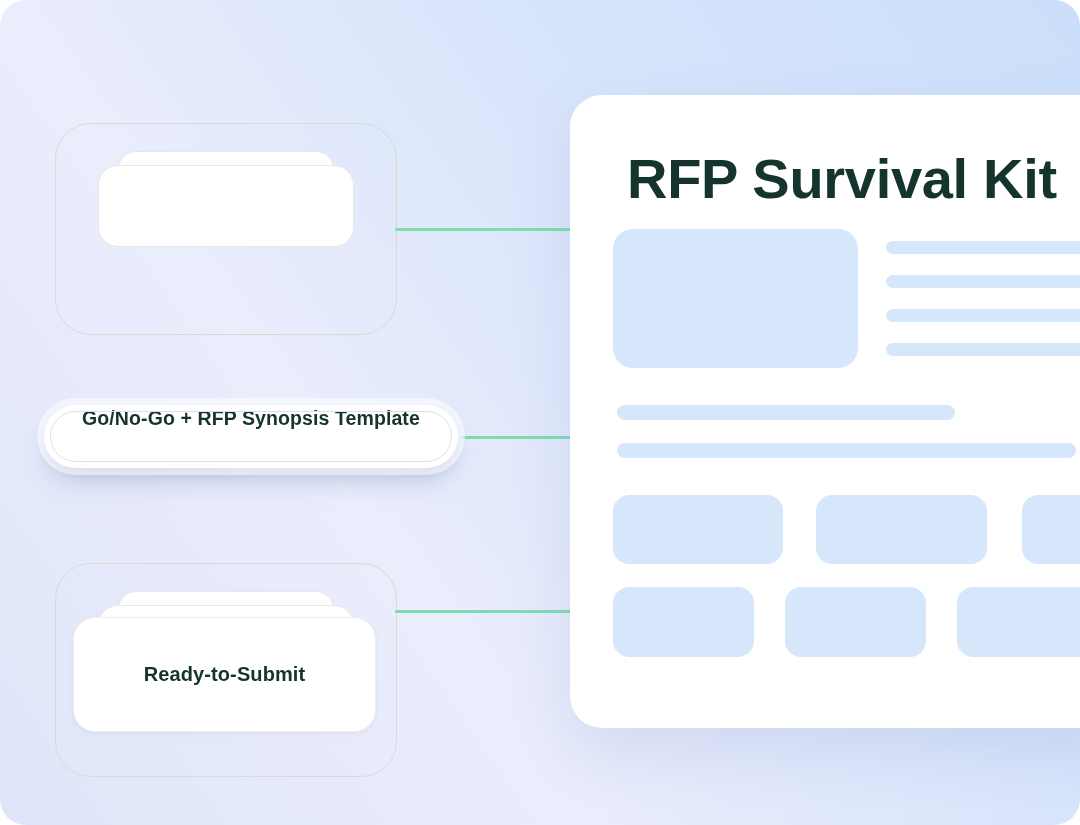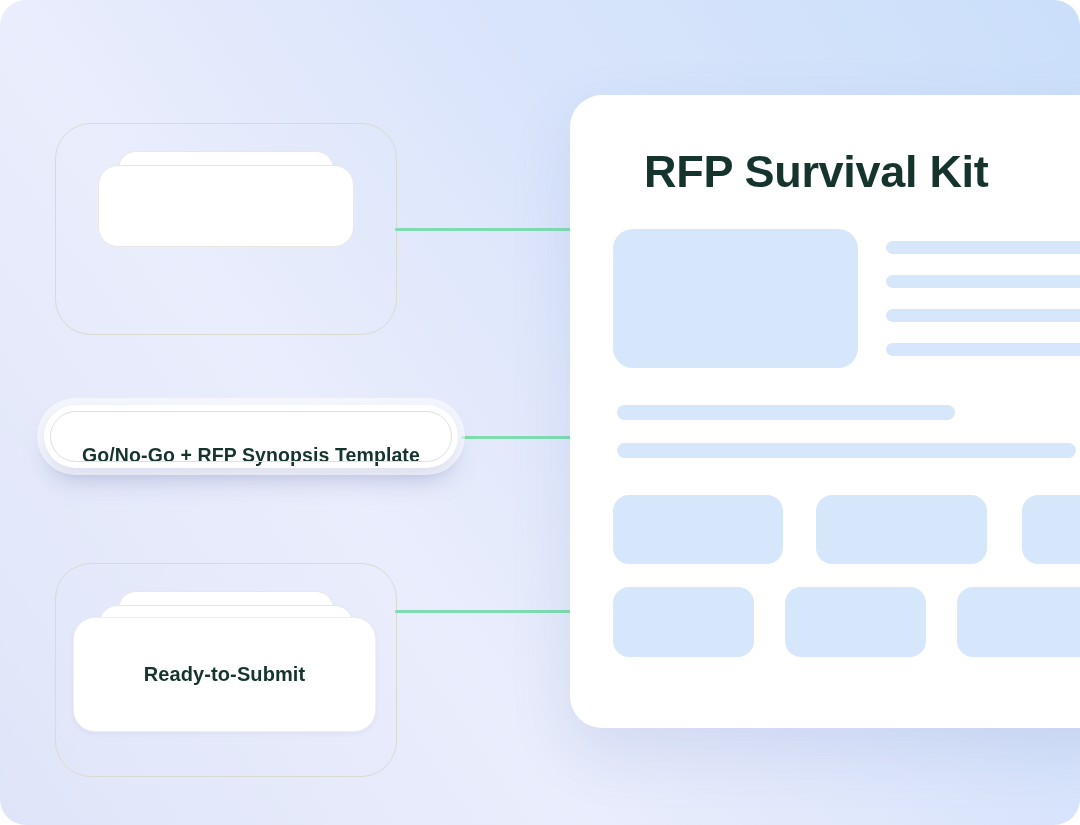--- a/index.html
+++ b/index.html
@@ -62,21 +62,21 @@
   .pill {
     position: absolute;
     left: 44px; top: 405px;
     width: 414px; height: 63px;
     border-radius: 999px;
     background: #ffffff;
     box-shadow:
       0 0 0 7px rgba(255, 255, 255, 0.55),
       0 16px 26px -6px rgba(125, 135, 185, 0.45),
       0 4px 10px rgba(125, 135, 185, 0.18);
-    display: flex; align-items: flex-end; justify-content: center;
+    display: flex; align-items: flex-start; justify-content: center;
     z-index: 4;
   }
   .pill::after {
     content: "";
     position: absolute;
     inset: 6px;
     border: 1.5px solid #dee0e5;
     border-radius: 999px;
     pointer-events: none;
   }
@@ -98,22 +98,22 @@
     position: absolute;
     left: 570px; top: 95px;
     width: 560px; height: 633px;
     background: var(--panel-bg, #ffffff);
     border-radius: 32px;
     box-shadow: 0 24px 60px rgba(110, 130, 190, 0.16);
     z-index: 5;
   }
   .panel-title {
     position: absolute;
-    left: 74px; top: 51px;
-    font-size: 45px;
+    left: 57px; top: 51px;
+    font-size: 56px;
     font-weight: 600;
     letter-spacing: -0.3px;
     color: var(--text-dark, #15342e);
     white-space: nowrap;
   }
   .ph {
     position: absolute;
     background: var(--placeholder-blue, #d6e7fc);
   }
   .hero { left: 43px; top: 134px; width: 245px; height: 139px; border-radius: 20px; }

